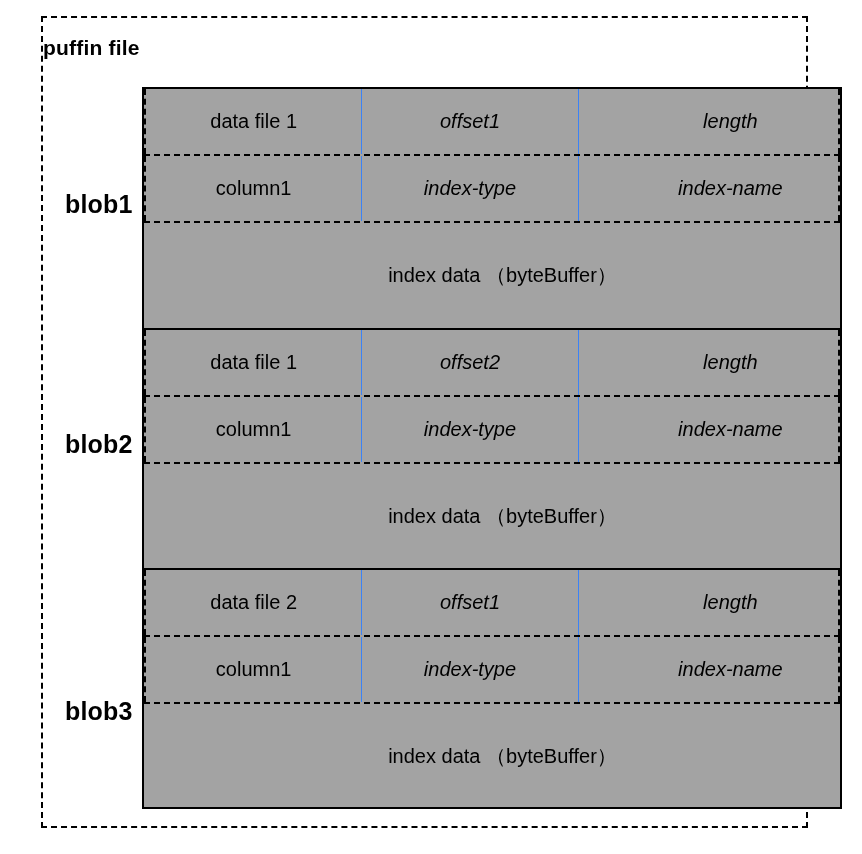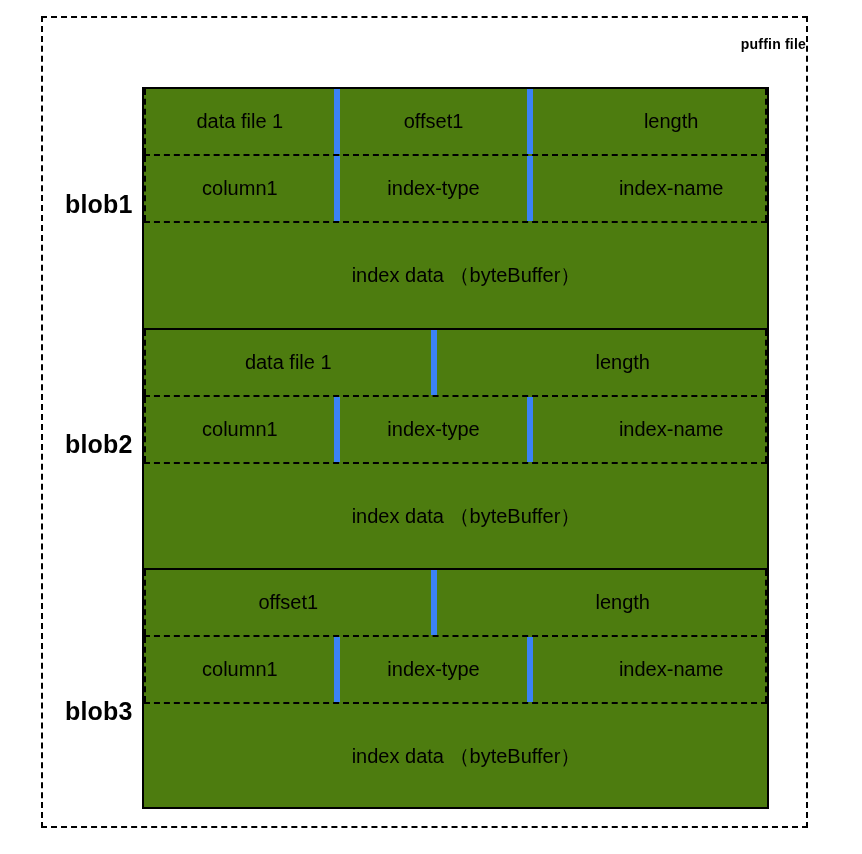--- a/index.html
+++ b/index.html
@@ -26,47 +26,47 @@
     box-sizing: border-box;
     border: 2px dashed #000000;
     background: #ffffff;
   }
 
   #puffin-title {
     position: absolute;
     left: 0;
     top: 18px;
     width: 100%;
-    text-align: right;
-    font-size: 14px;
+    text-align: left;
+    font-size: 21px;
     font-weight: bold;
     letter-spacing: .2px;
   }
 
   
   .blob-label {
     position: absolute;
     left: 22px;
     width: 94px;
     text-align: left;
     font-size: 25px;
     font-weight: bold;
     letter-spacing: .2px;
   }
 
   
   #blob-table {
     position: absolute;
     left: 99px;
     top: 69px;
-    width: 627px;
+    width: 700px;
     height: 722px;
     box-sizing: border-box;
     border: 2px solid #000000;
-    background: #4d7c0f;
+    background: #a3a3a3;
   }
 
   .blob {
     position: relative;
     width: 100%;
     height: 239.3px;
     box-sizing: border-box;
   }
   .blob + .blob {
     border-top: 2px solid #000000;
@@ -84,21 +84,22 @@
     flex: 1 1 0;
     display: flex;
     align-items: center;
     justify-content: center;
     box-sizing: border-box;
     font-size: 20px;
     white-space: nowrap;
   }
   
   .meta-cell + .meta-cell {
-    border-left: 6px solid #3b82f6;
+    border-left: 1px solid #3b82f6;
+    font-style: italic;
   }
   
   .meta-row .meta-cell:first-child {
     border-left: 2px dashed #000000;
   }
   .meta-row .meta-cell:last-child {
     border-right: 2px dashed #000000;
     padding-left: 44px;
   }
 
@@ -137,32 +138,34 @@
         <div class="meta-cell">column1</div>
         <div class="meta-cell">index-type</div>
         <div class="meta-cell">index-name</div>
       </div>
       <div class="data-row">index data （byteBuffer）</div>
     </div>
 
     <div class="blob">
       <div class="meta-row">
         <div class="meta-cell">data file 1</div>
+        <div class="meta-cell">offset2</div>
         <div class="meta-cell">length</div>
       </div>
       <div class="meta-row">
         <div class="meta-cell">column1</div>
         <div class="meta-cell">index-type</div>
         <div class="meta-cell">index-name</div>
       </div>
       <div class="data-row">index data （byteBuffer）</div>
     </div>
 
     <div class="blob">
       <div class="meta-row">
+        <div class="meta-cell">data file 2</div>
         <div class="meta-cell">offset1</div>
         <div class="meta-cell">length</div>
       </div>
       <div class="meta-row">
         <div class="meta-cell">column1</div>
         <div class="meta-cell">index-type</div>
         <div class="meta-cell">index-name</div>
       </div>
       <div class="data-row">index data （byteBuffer）</div>
     </div>

